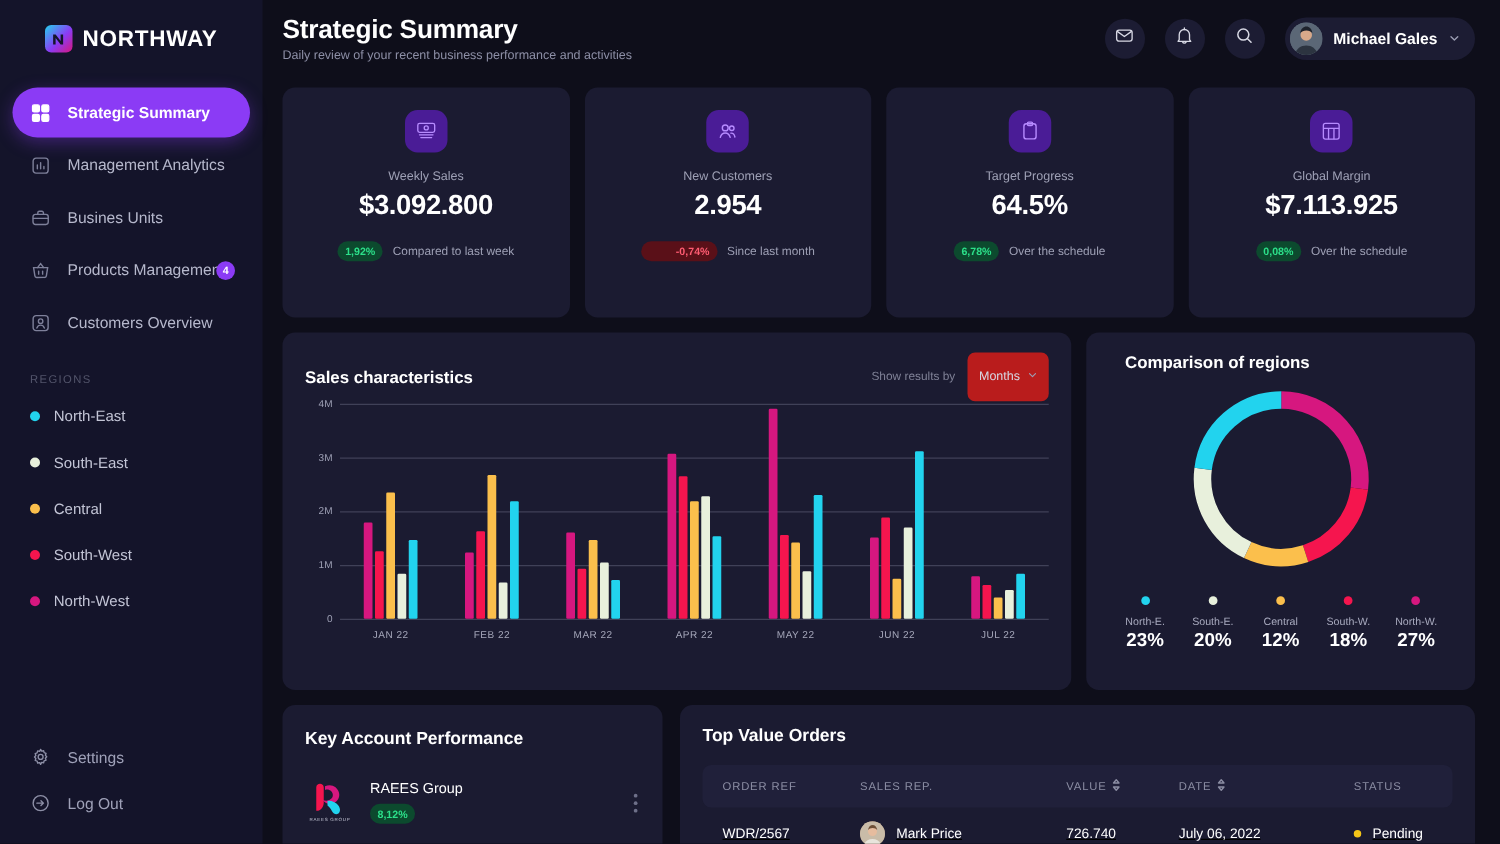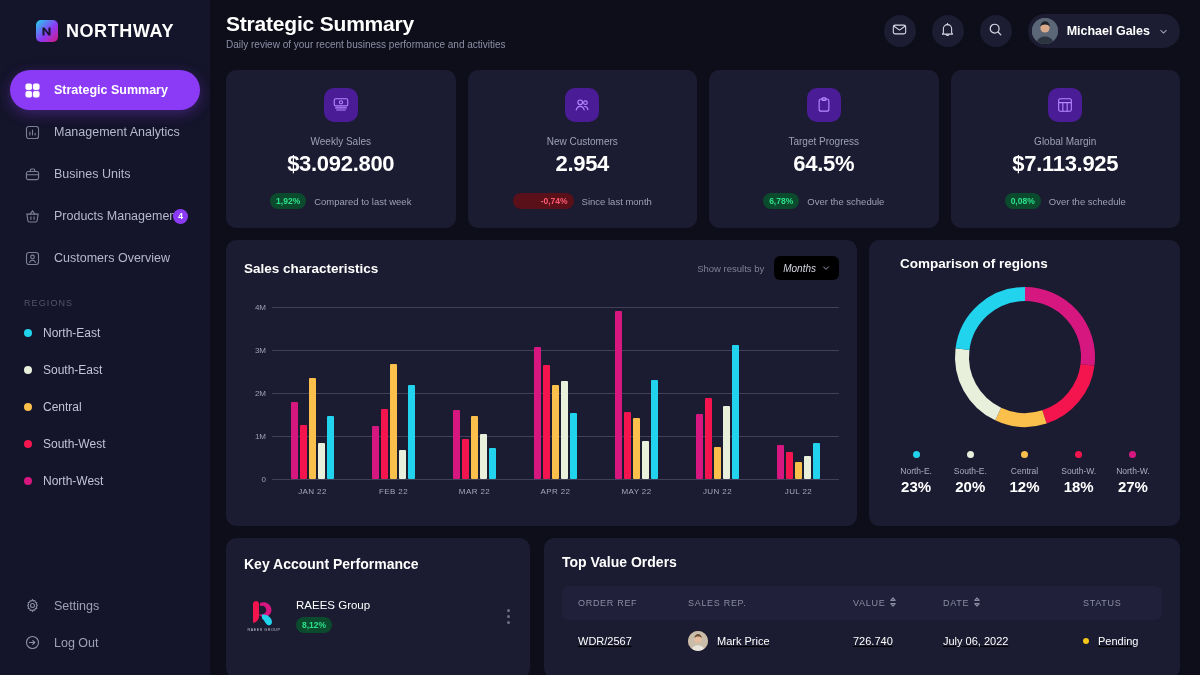--- a/index.html
+++ b/index.html
@@ -69,44 +69,44 @@
     display: flex; align-items: center; gap: 9px; padding: 0 12px 0 4px; cursor: pointer; }
   .avatar { width: 26px; height: 26px; border-radius: 50%; overflow: hidden;
     background: linear-gradient(160deg,#6C7A8C,#3A4452); flex:0 0 26px; position: relative; }
   .avatar svg { position:absolute; left:0; top:0; }
   .user-name { color: #FFFFFF; font-size: 12.5px; font-weight: 700; }
 
   .content { padding: 8px 20px 0 16px; }
 
   
   .kpi-row { display: flex; gap: 12px; }
-  .kpi-card { flex: 1; height: 158px; background: #1B1B31; border-radius: 10px;
+  .kpi-card { flex: 1; height: 184px; background: #1B1B31; border-radius: 10px;
     display: flex; flex-direction: column; align-items: center; padding-top: 18px; }
   .kpi-icon { width: 34px; height: 34px; border-radius: 10px; background: #4A1C96;
     display: flex; align-items: center; justify-content: center; }
   .kpi-label { color: #9EA0B5; font-size: 10px; margin-top: 14px; }
   .kpi-value { color: #FFFFFF; font-size: 22px; font-weight: 700; margin-top: 4px; letter-spacing: -0.3px;}
   .kpi-foot { display: flex; align-items: center; gap: 8px; margin-top: 16px; }
   .pill { font-size: 8.5px; font-weight: 700; padding: 3px 6px; border-radius: 9px; }
   .pill.up { background: #0C4A2E; color: #2CE08A; }
   .pill.down { background: #5A1018; color: #FF5C72; padding-left: 28px; }
   .kpi-note { color: #9EA0B5; font-size: 9.5px; }
 
   
   .mid-row { display: flex; gap: 12px; margin-top: 12px; }
   .chart-card { flex: 0 0 631px; height: 286px; background: #1B1B31; border-radius: 10px;
      position: relative; }
   .chart-head { display: flex; align-items: center; padding: 16px 18px 0 18px; }
   .chart-title { color: #FFFFFF; font-size: 13.5px; font-weight: 700; flex: 1; }
   .show-by { color: #7F8196; font-size: 9.5px; margin-right: 10px; }
-  .select-box { background: #000000; border-radius: 6px; height: 24px;
-    display: flex; align-items: center; gap: 6px; padding: 0 9px; cursor: pointer; font-style: italic; }
+  .select-box { background: #b91c1c; border-radius: 6px; height: 39px;
+    display: flex; align-items: center; gap: 6px; padding: 0 9px; cursor: pointer; }
   .select-box span { color: #D7D8E4; font-size: 10px; }
 
-  .plot { position: relative; margin: 27px 18px 0 18px; height: 215px; }
+  .plot { position: relative; margin: 2px 18px 0 18px; height: 215px; }
   .ylabels { position: absolute; left: 0; top: 0; width: 22px; height: 172px; }
   .ylab { position: absolute; right: 0; color: #9EA0B5; font-size: 8px; transform: translateY(-50%); }
   .grid { position: absolute; left: 28px; right: 0; top: 0; height: 172px; }
   .gline { position: absolute; left: 0; right: 0; height: 1px; background: #5E6078; opacity: .55; }
   .xaxis { position: absolute; left: 28px; right: 0; top: 172px; height: 1px; background: #5E6078; opacity:.55;}
   .bars { position: absolute; left: 28px; right: 0; top: 0; height: 172px;
     display: flex; align-items: flex-end; }
   .group { flex: 1; display: flex; align-items: flex-end; justify-content: center; gap: 2px; height: 100%; }
   .bar { width: 7px; border-radius: 1px; }
   .xlabels { position: absolute; left: 28px; right: 0; top: 180px; display: flex; }

